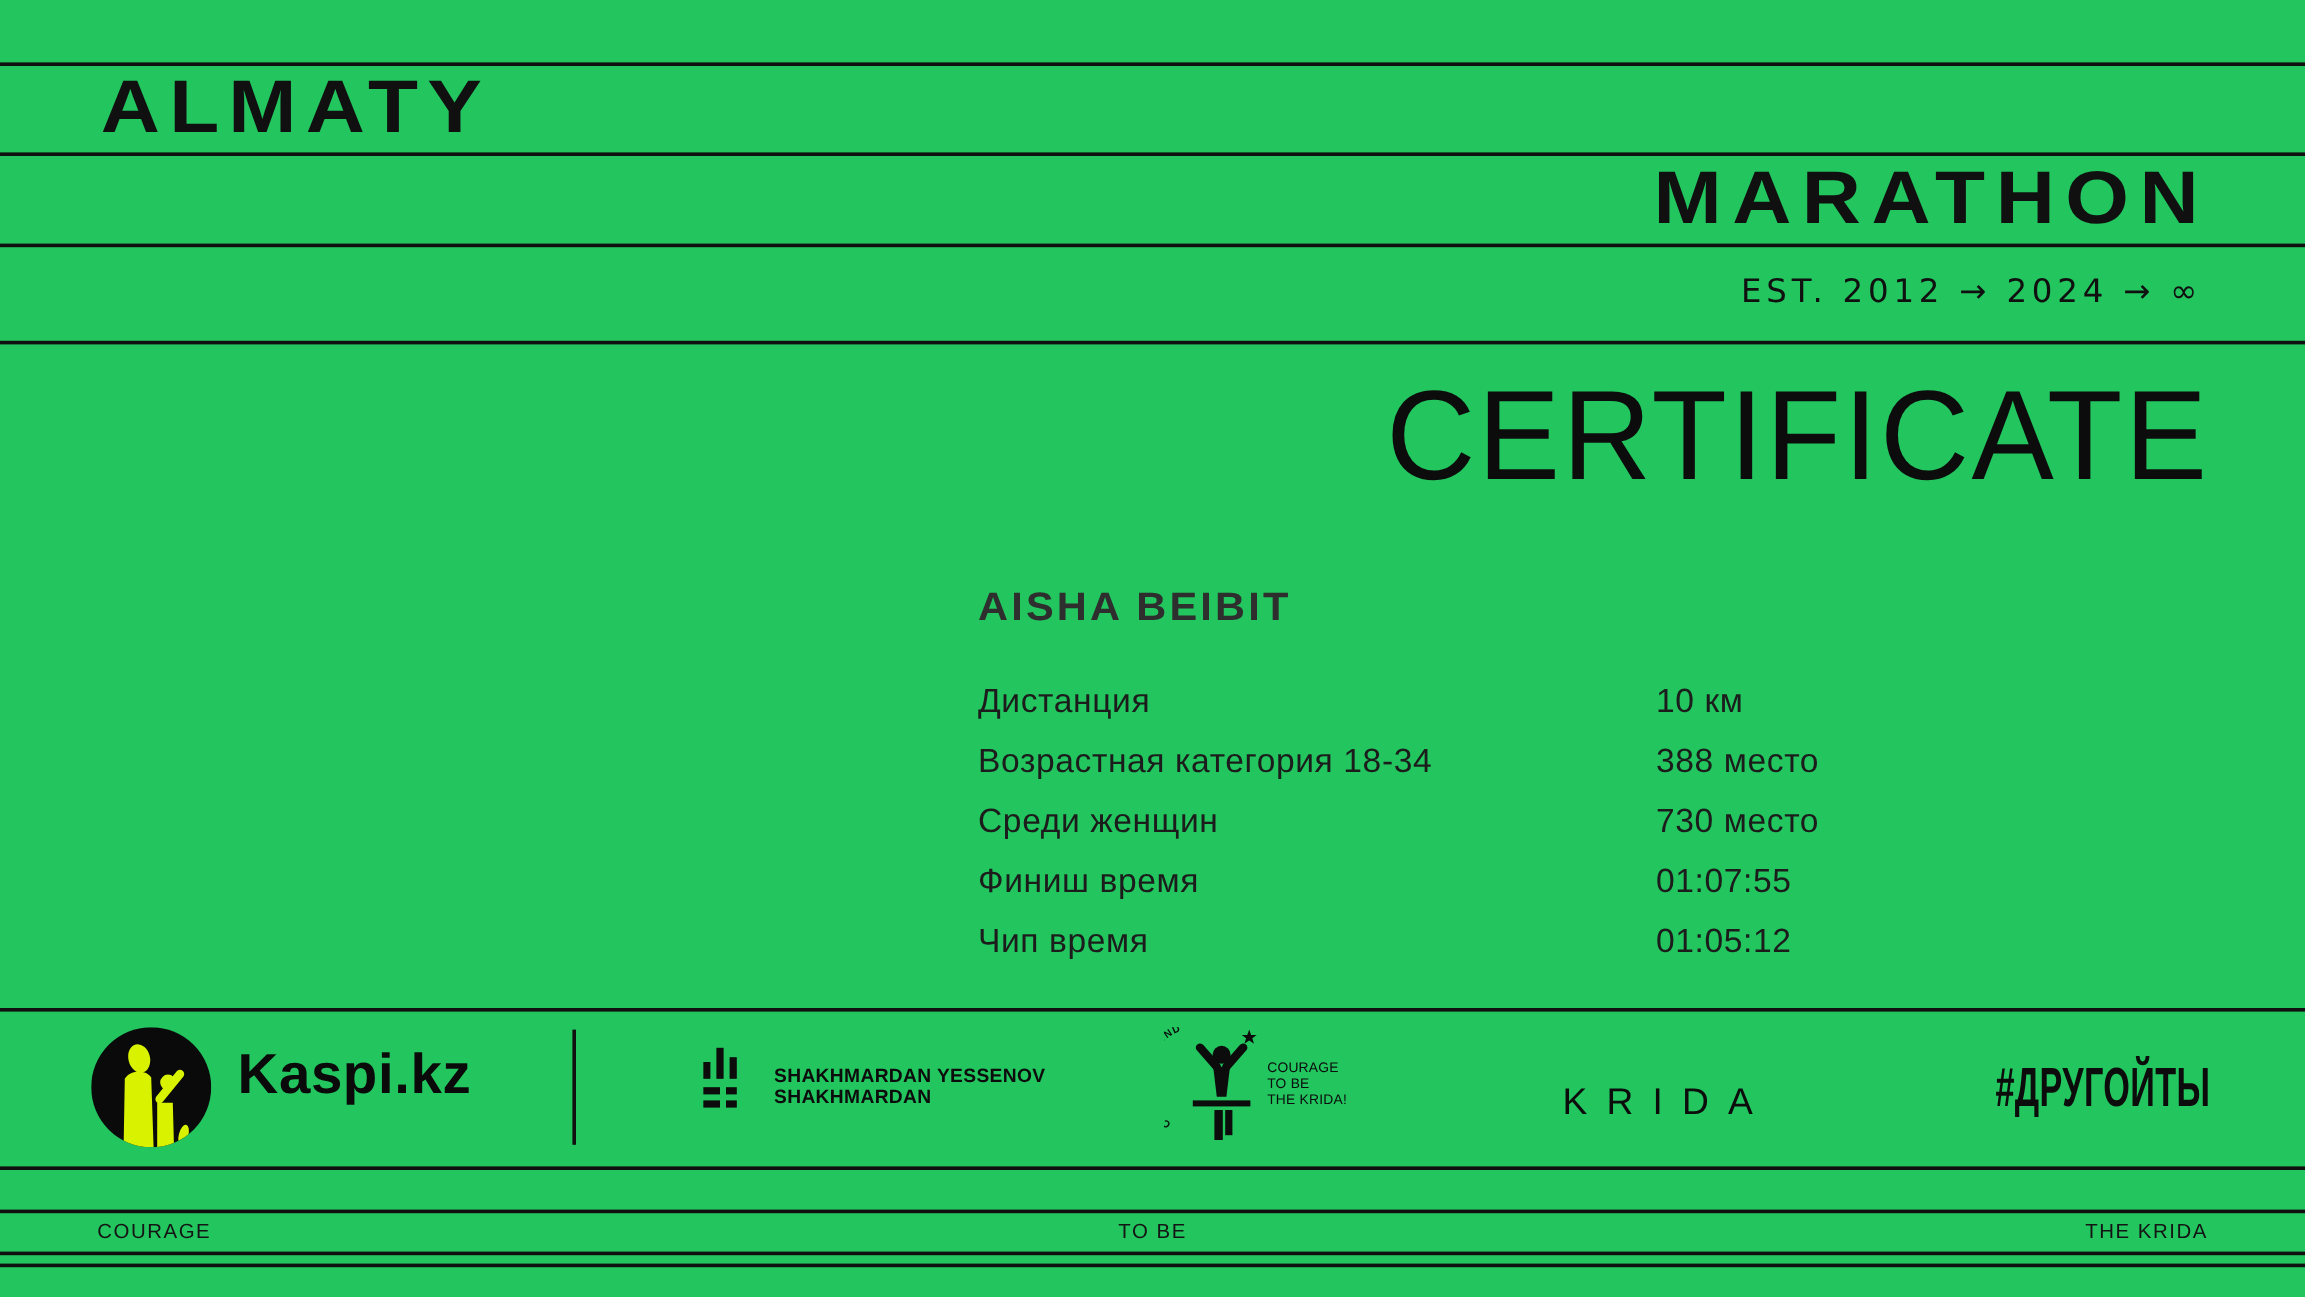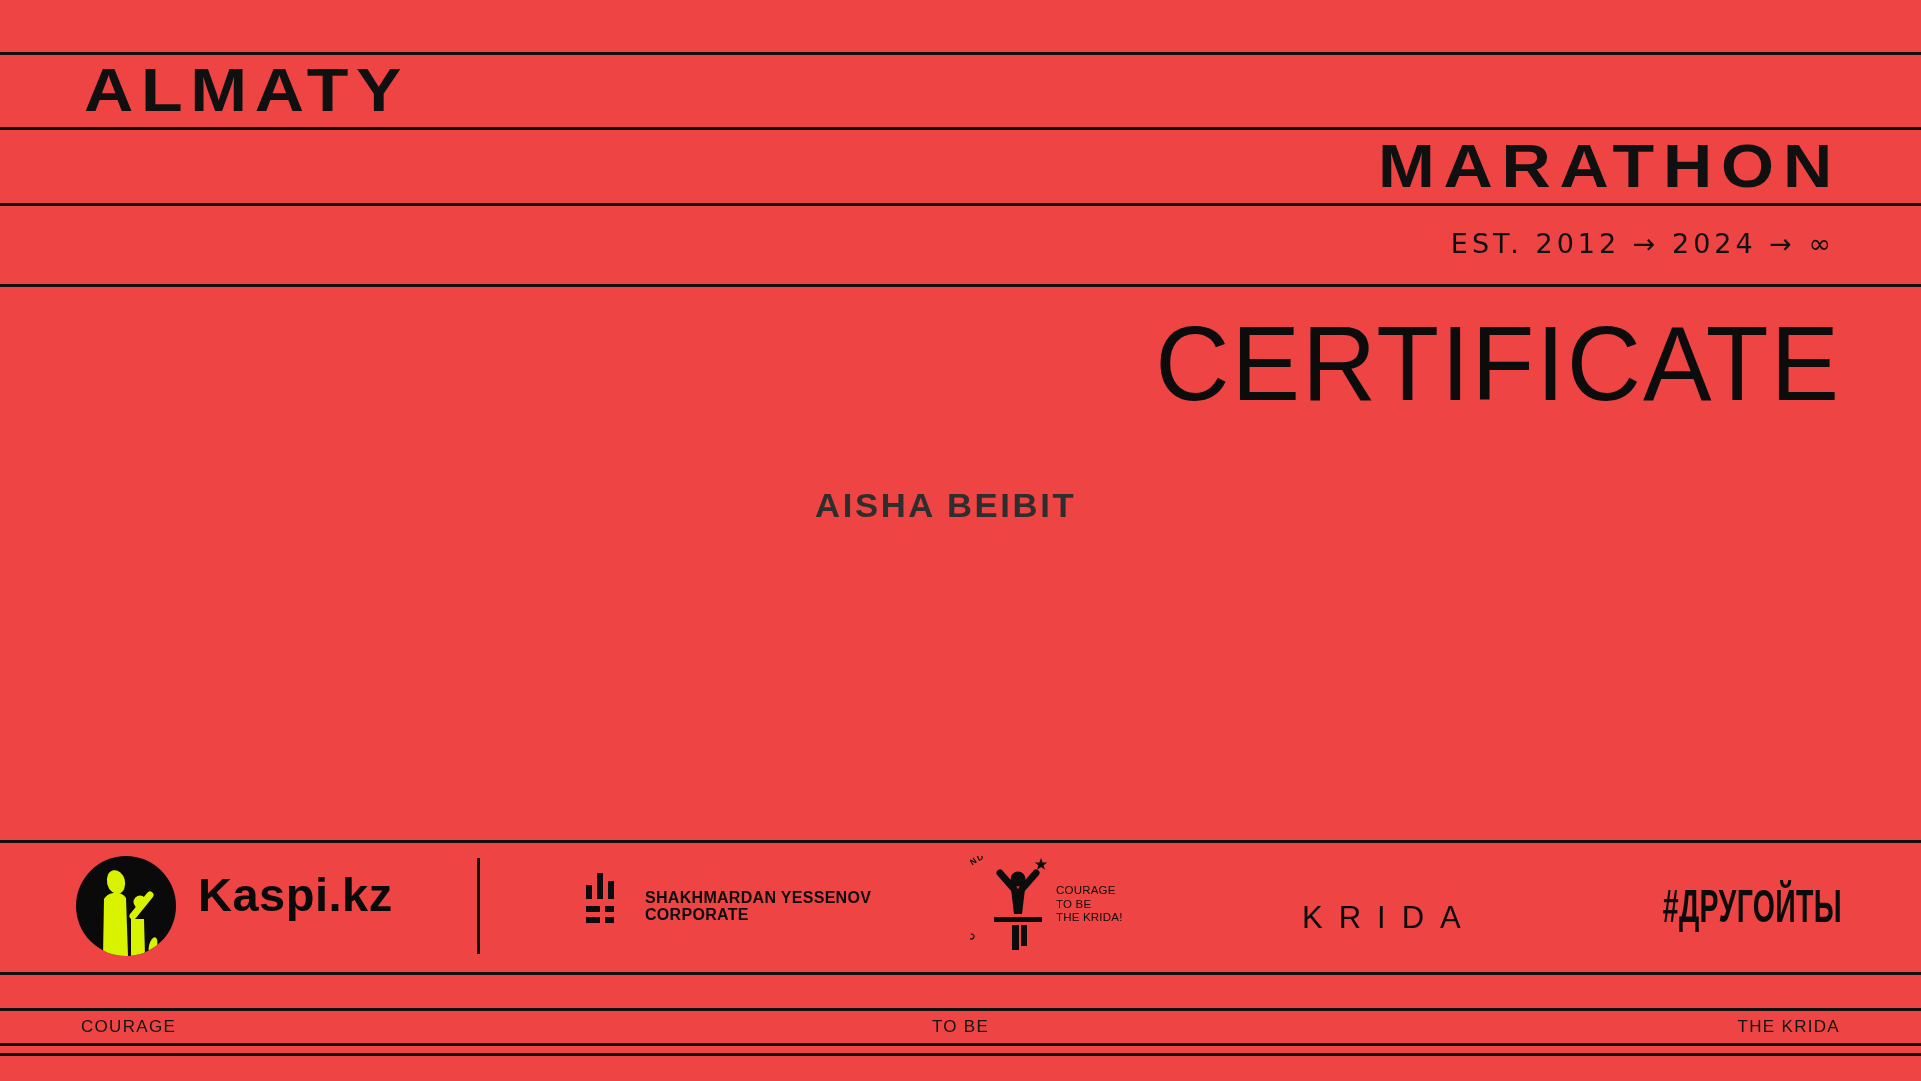--- a/index.html
+++ b/index.html
@@ -1,18 +1,18 @@
 <!DOCTYPE html>
 <html><head>
 <meta charset="utf-8">
 <style>
   html,body{margin:0;padding:0;}
   body{width:1921px;height:1081px;overflow:hidden;
        font-family:"Liberation Sans",sans-serif;}
-  #stage{position:relative;width:1921px;height:1081px;background:#ef4444;color:#101010;}
+  #stage{position:relative;width:1921px;height:1081px;background:#22c55e;color:#101010;}
 
   .hline{position:absolute;left:0;width:1921px;height:3px;background:#101010;}
 
   .band{position:absolute;display:flex;align-items:center;}
 
   .almaty{left:84px;top:52px;height:75px;
           font-weight:700;font-size:62px;letter-spacing:7px;
           transform:scaleX(1.10);transform-origin:left center;white-space:nowrap;}
 
   .marathon{right:80px;top:127px;height:76px;
@@ -82,20 +82,32 @@
   <div class="hline" style="top:1043px"></div>
   <div class="hline" style="top:1053px"></div>
 
   <div class="band almaty">ALMATY</div>
   <div class="band marathon">MARATHON</div>
   <div class="band est">EST. 2012 → 2024 → ∞</div>
 
   <div class="cert-title">CERTIFICATE</div>
   <div class="participant">AISHA BEIBIT</div>
 
+  <div class="results">
+    <div class="cell">Дистанция</div>
+    <div class="cell">10 км</div>
+    <div class="cell">Возрастная категория 18-34</div>
+    <div class="cell">388 место</div>
+    <div class="cell">Среди женщин</div>
+    <div class="cell">730 место</div>
+    <div class="cell">Финиш время</div>
+    <div class="cell">01:07:55</div>
+    <div class="cell">Чип время</div>
+    <div class="cell">01:05:12</div>
+  </div>
 
   <svg class="kaspi-logo" width="100" height="100" viewBox="0 0 100 100">
     <defs>
         <clipPath id="kcirc">
           <circle cx="50" cy="50" r="50"></circle>
         </clipPath>
       </defs>
     <circle cx="50" cy="50" r="50" fill="#0a0a0a"></circle>
     <g clip-path="url(#kcirc)" fill="#D8F200">
       <ellipse cx="40" cy="26" rx="9" ry="12" transform="rotate(-14 40 26)"></ellipse>
@@ -114,21 +126,21 @@
     <rect x="0" y="12" width="6" height="14"></rect>
     <rect x="11" y="0" width="6" height="26"></rect>
     <rect x="22" y="8" width="6" height="18"></rect>
     <rect x="0" y="33" width="14" height="6"></rect>
     <rect x="19" y="33" width="9" height="6"></rect>
     <rect x="0" y="44" width="14" height="6"></rect>
     <rect x="19" y="44" width="9" height="6"></rect>
   </svg>
   <div class="yessenov-text">
     <div>SHAKHMARDAN YESSENOV</div>
-    <div>CORPORATE</div>
+    <div>SHAKHMARDAN</div>
   </div>
 
   <svg class="cfund-figure" width="85" height="97" viewBox="0 0 85 97">
     <path id="cfArc" d="M 6 80 A 41 41 0 0 1 54 7" fill="none"></path>
     <text font-family="Liberation Sans, sans-serif" font-size="8.5" font-weight="700" letter-spacing="1.2" fill="#0c0c0c">
       <textPath href="#cfArc">CORPORATE FUND</textPath>
     </text>
     <g fill="#0c0c0c">
       <circle cx="48" cy="23" r="7.5"></circle>
       <path d="M44,33 L30,17" stroke="#0c0c0c" stroke-width="7" stroke-linecap="round" fill="none"></path>

